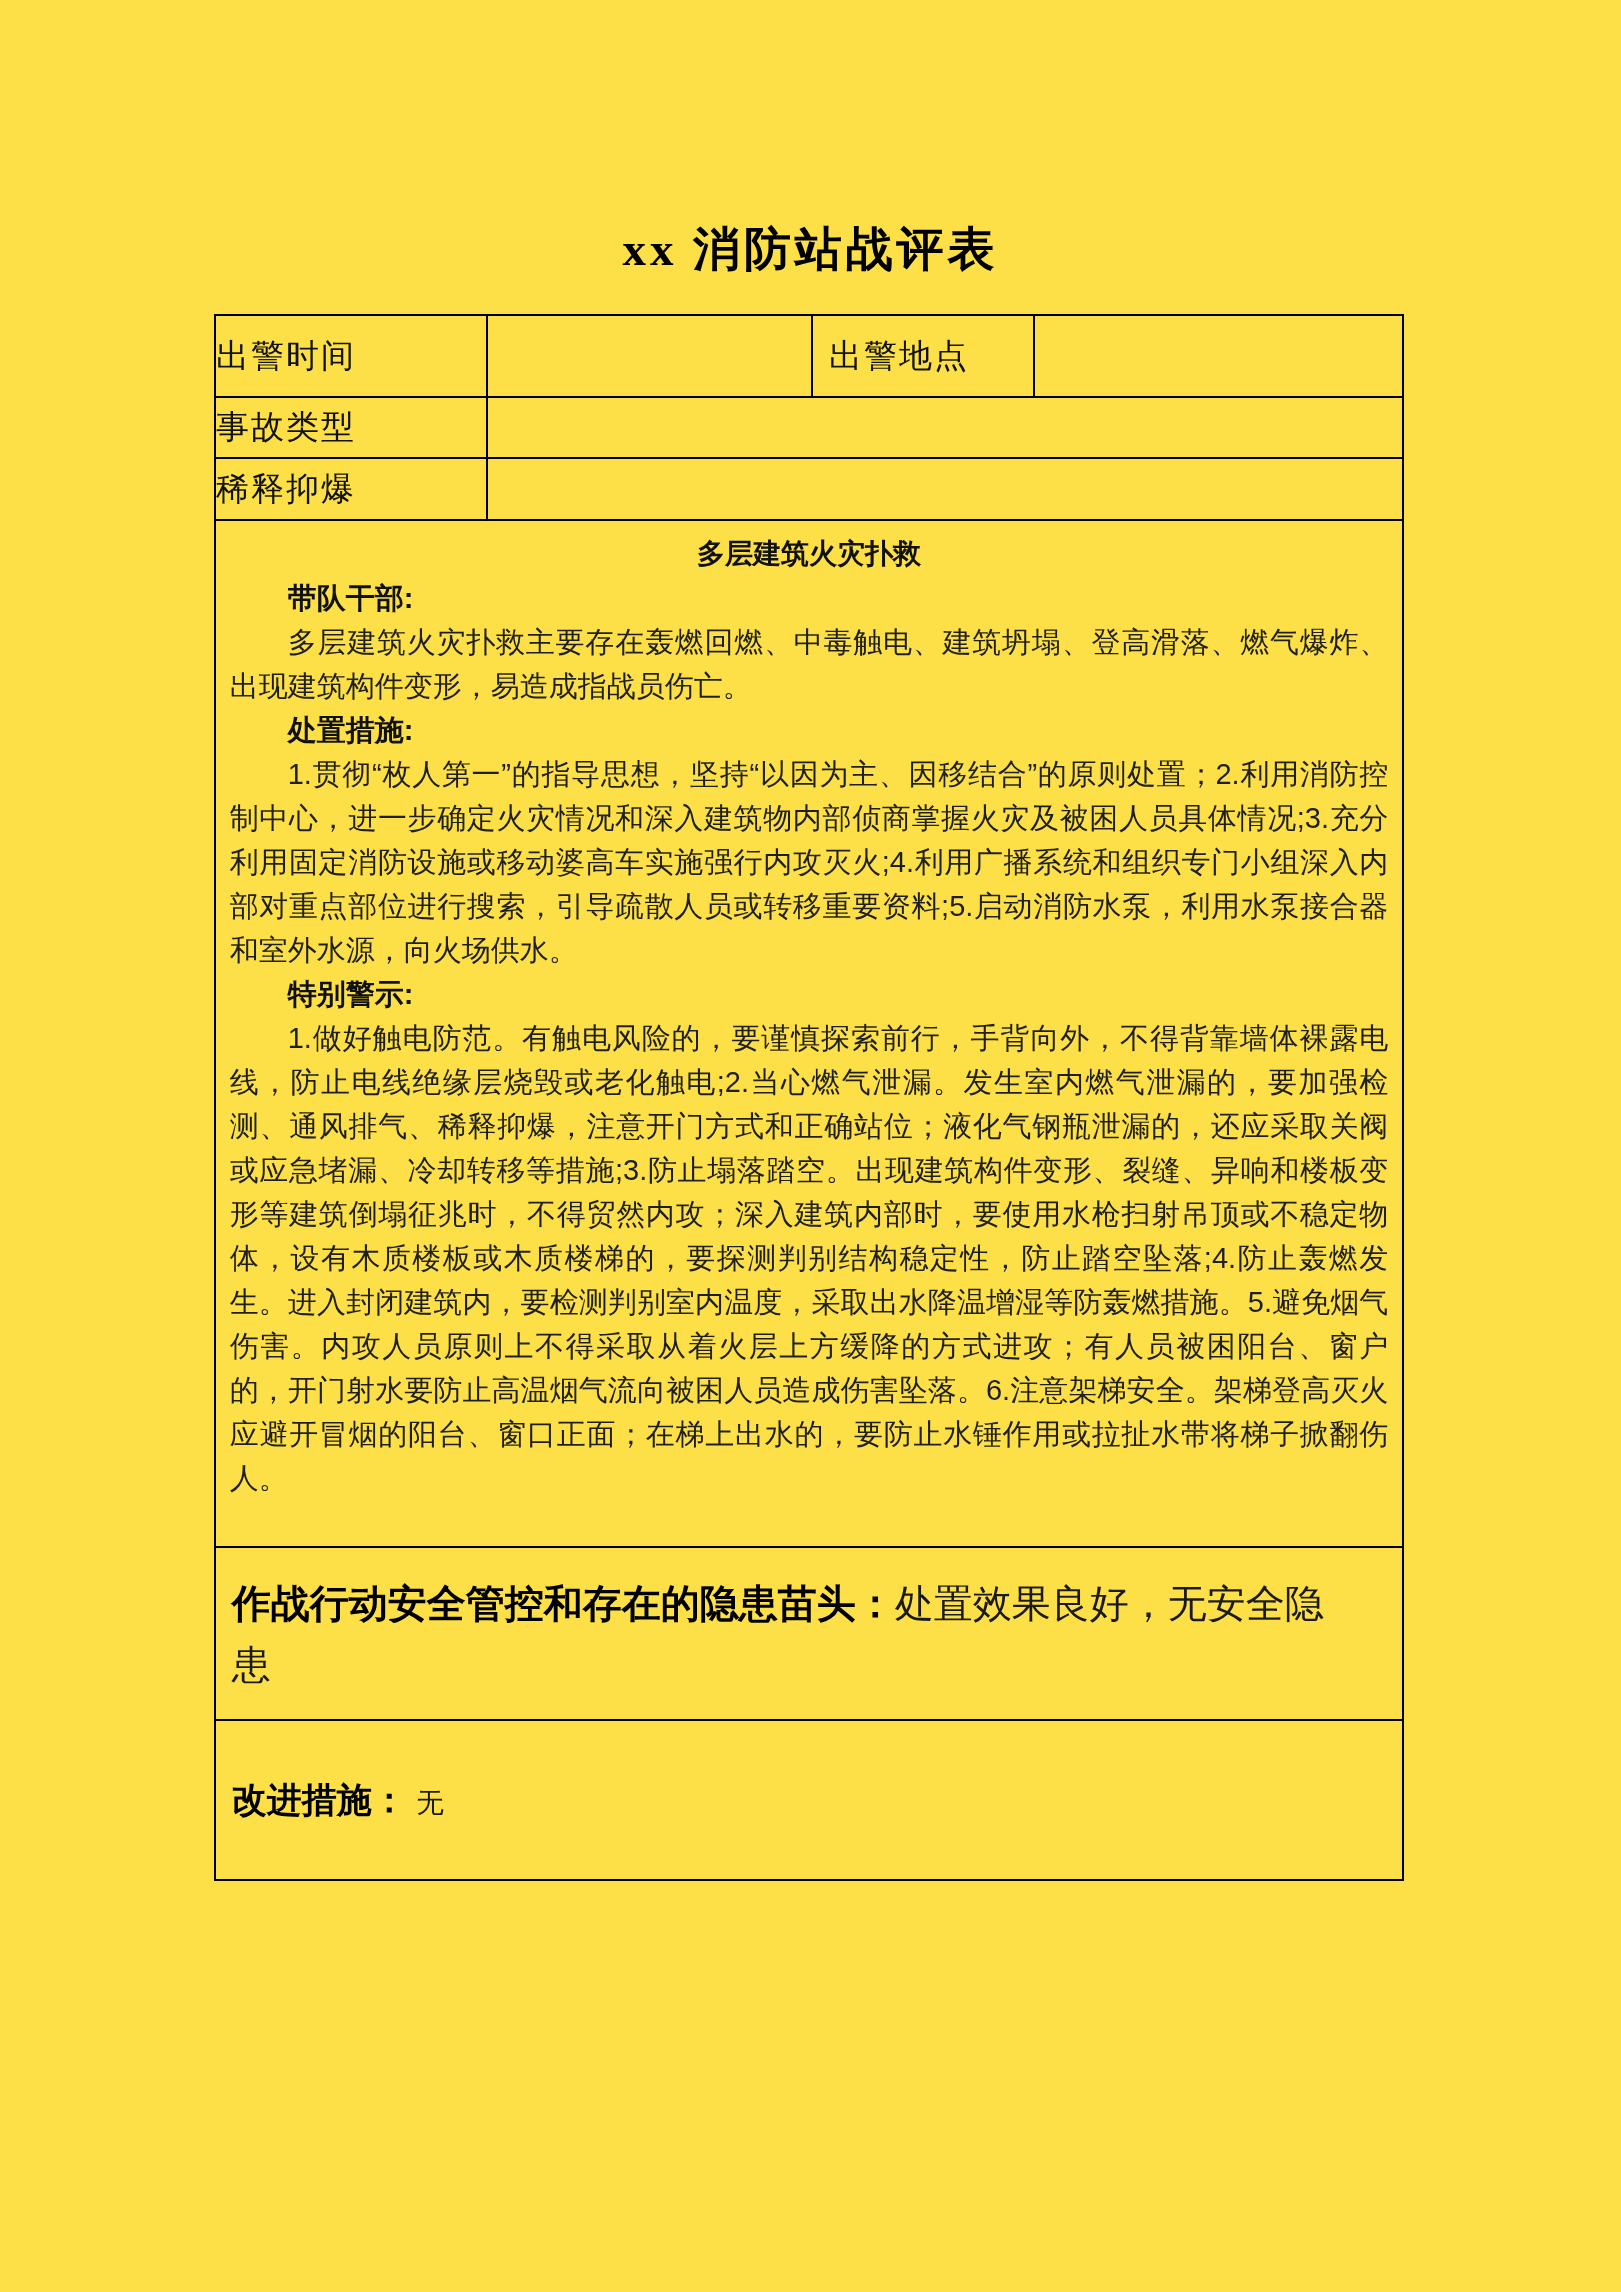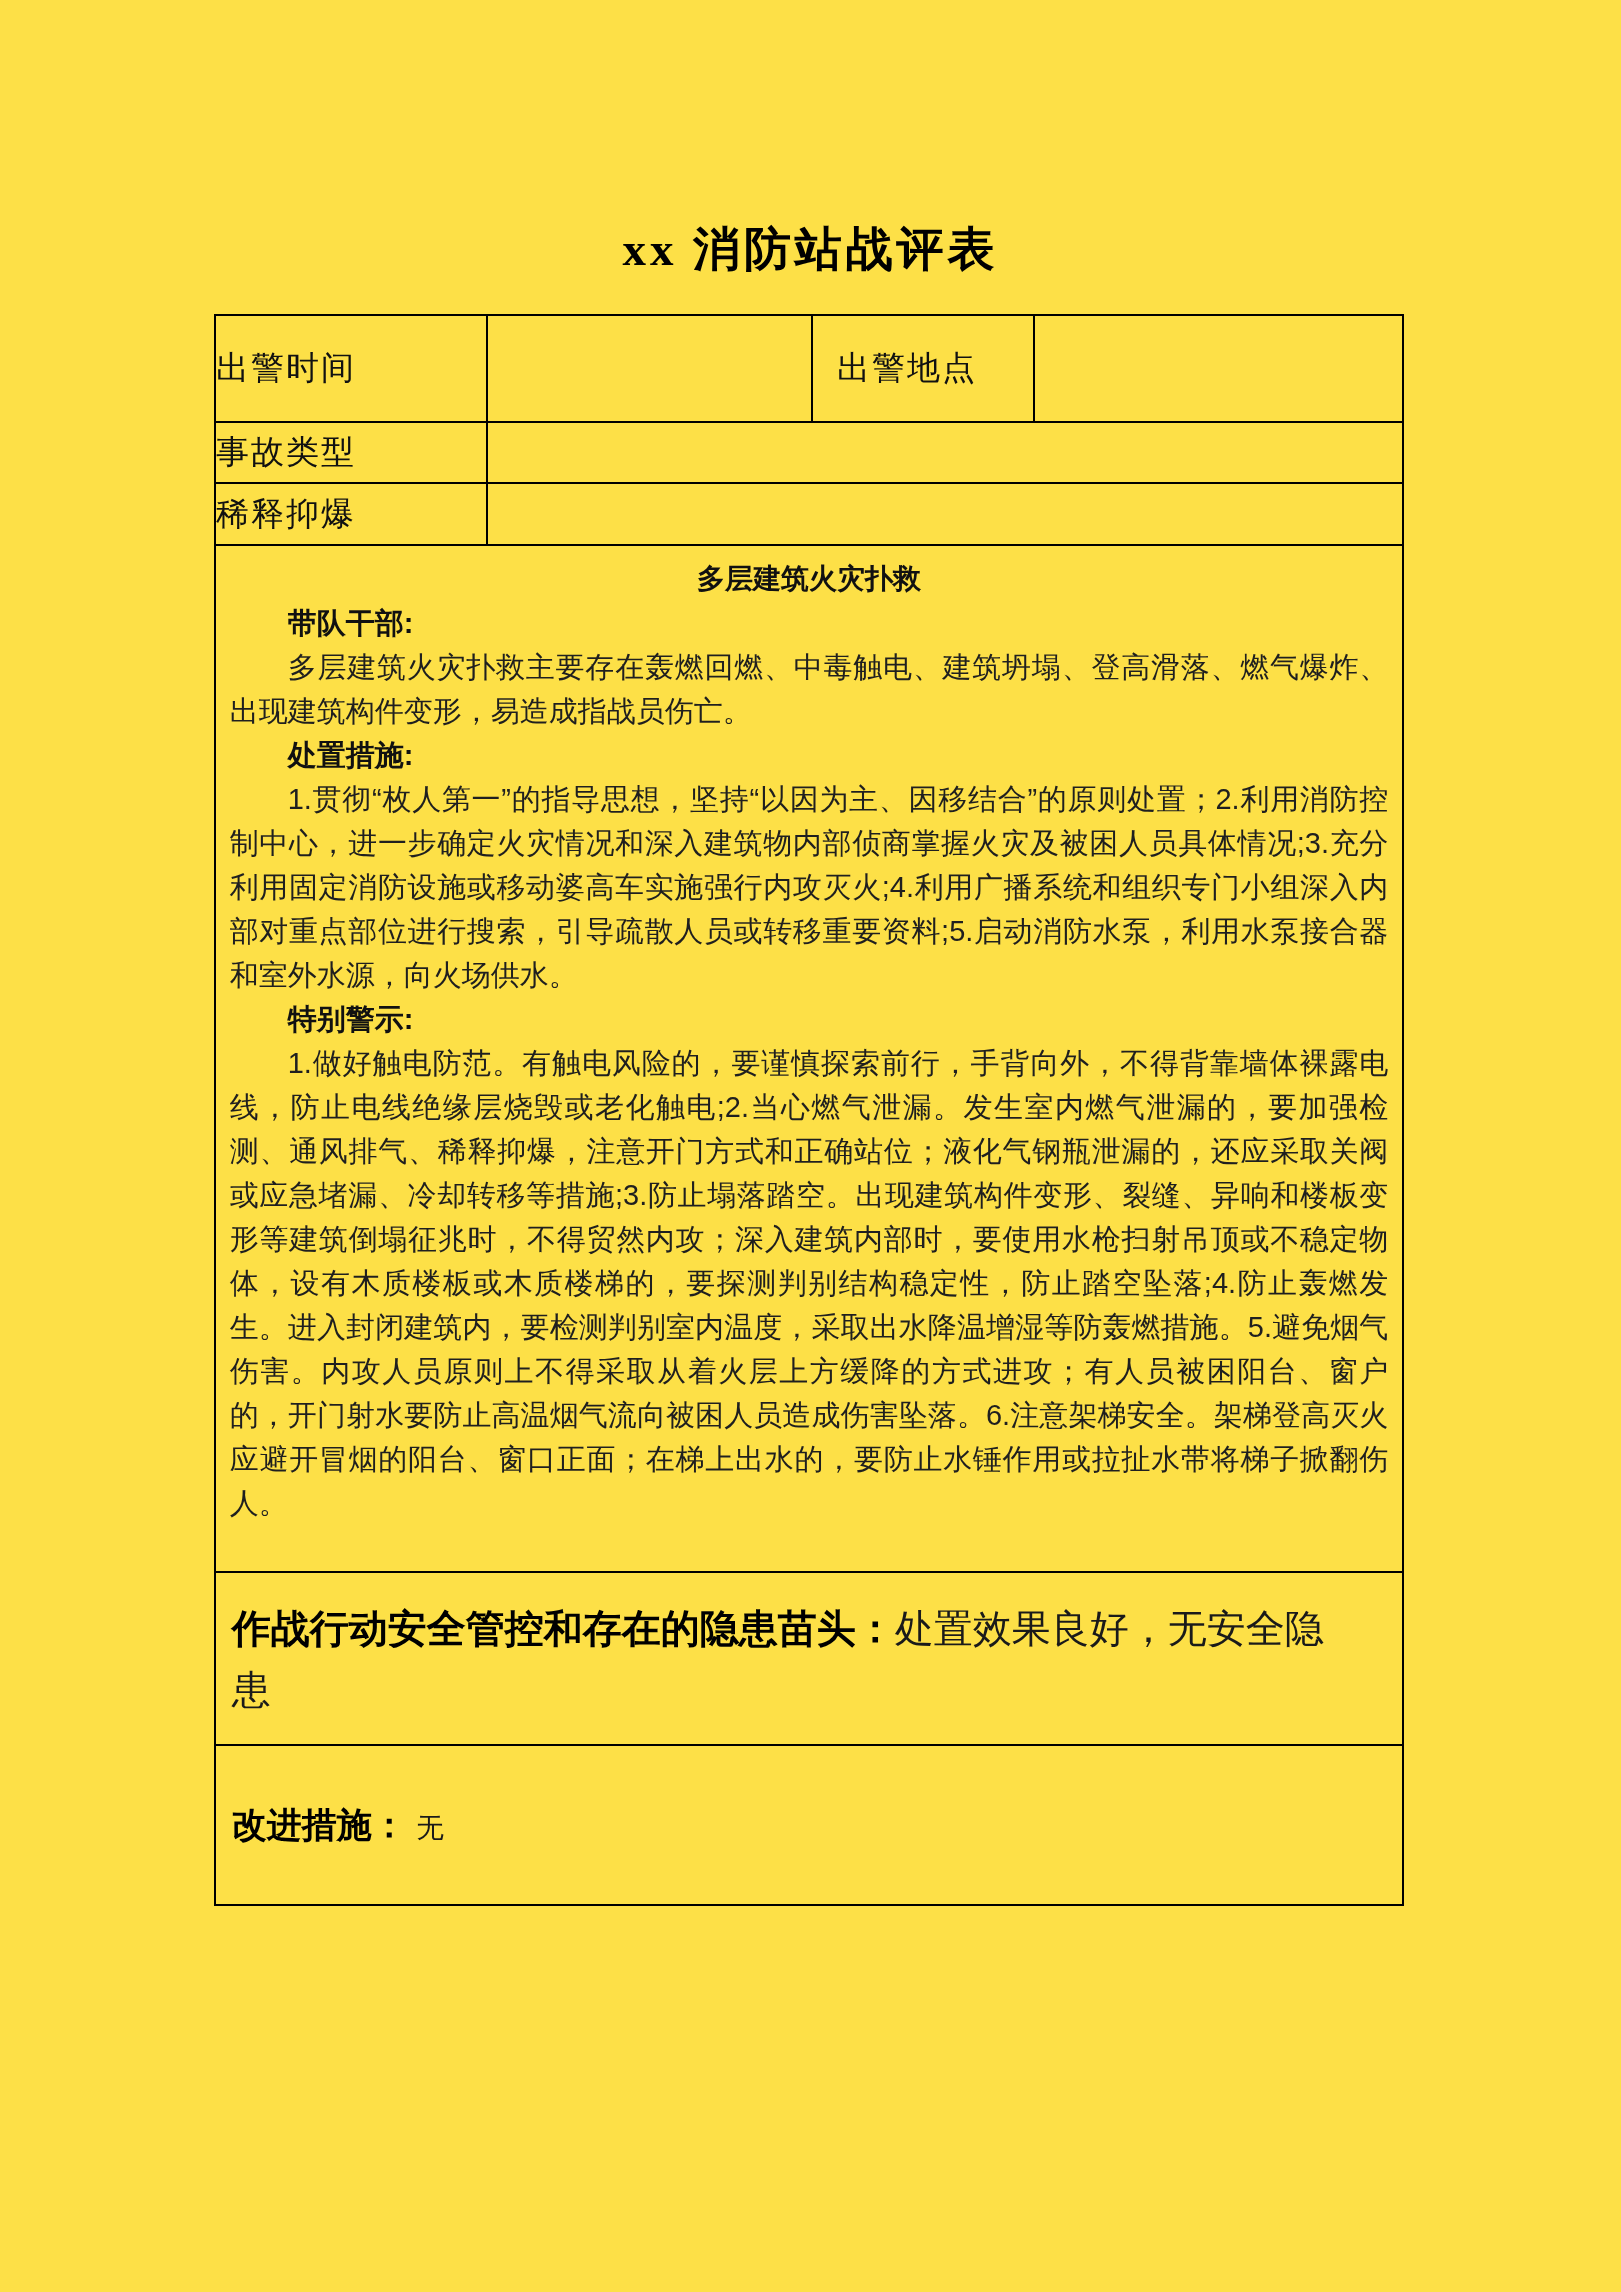--- a/index.html
+++ b/index.html
@@ -34,22 +34,22 @@
     padding: 0;
     vertical-align: middle;
     box-sizing: border-box;
   }
   .label-cell {
     font-size: 33px;
     padding-left: 41px;
     letter-spacing: 2px;
     color: #111111;
   }
-  .label-cell.tight { padding-left: 24px; }
-  .row-top td { height: 107px; }
+  .label-cell.tight { padding-left: 16px; }
+  .row-top td { height: 82px; }
   .row-type td { height: 61px; margin-left: 40px; }
   .row-cadre td { height: 62px; }
   .content-cell {
     vertical-align: top !important;
     height: 1027px;
     padding: 9.8px 13.7px 19.6px 13.7px !important;
   }
   .content-heading {
     text-align: center;
     font-weight: bold;

